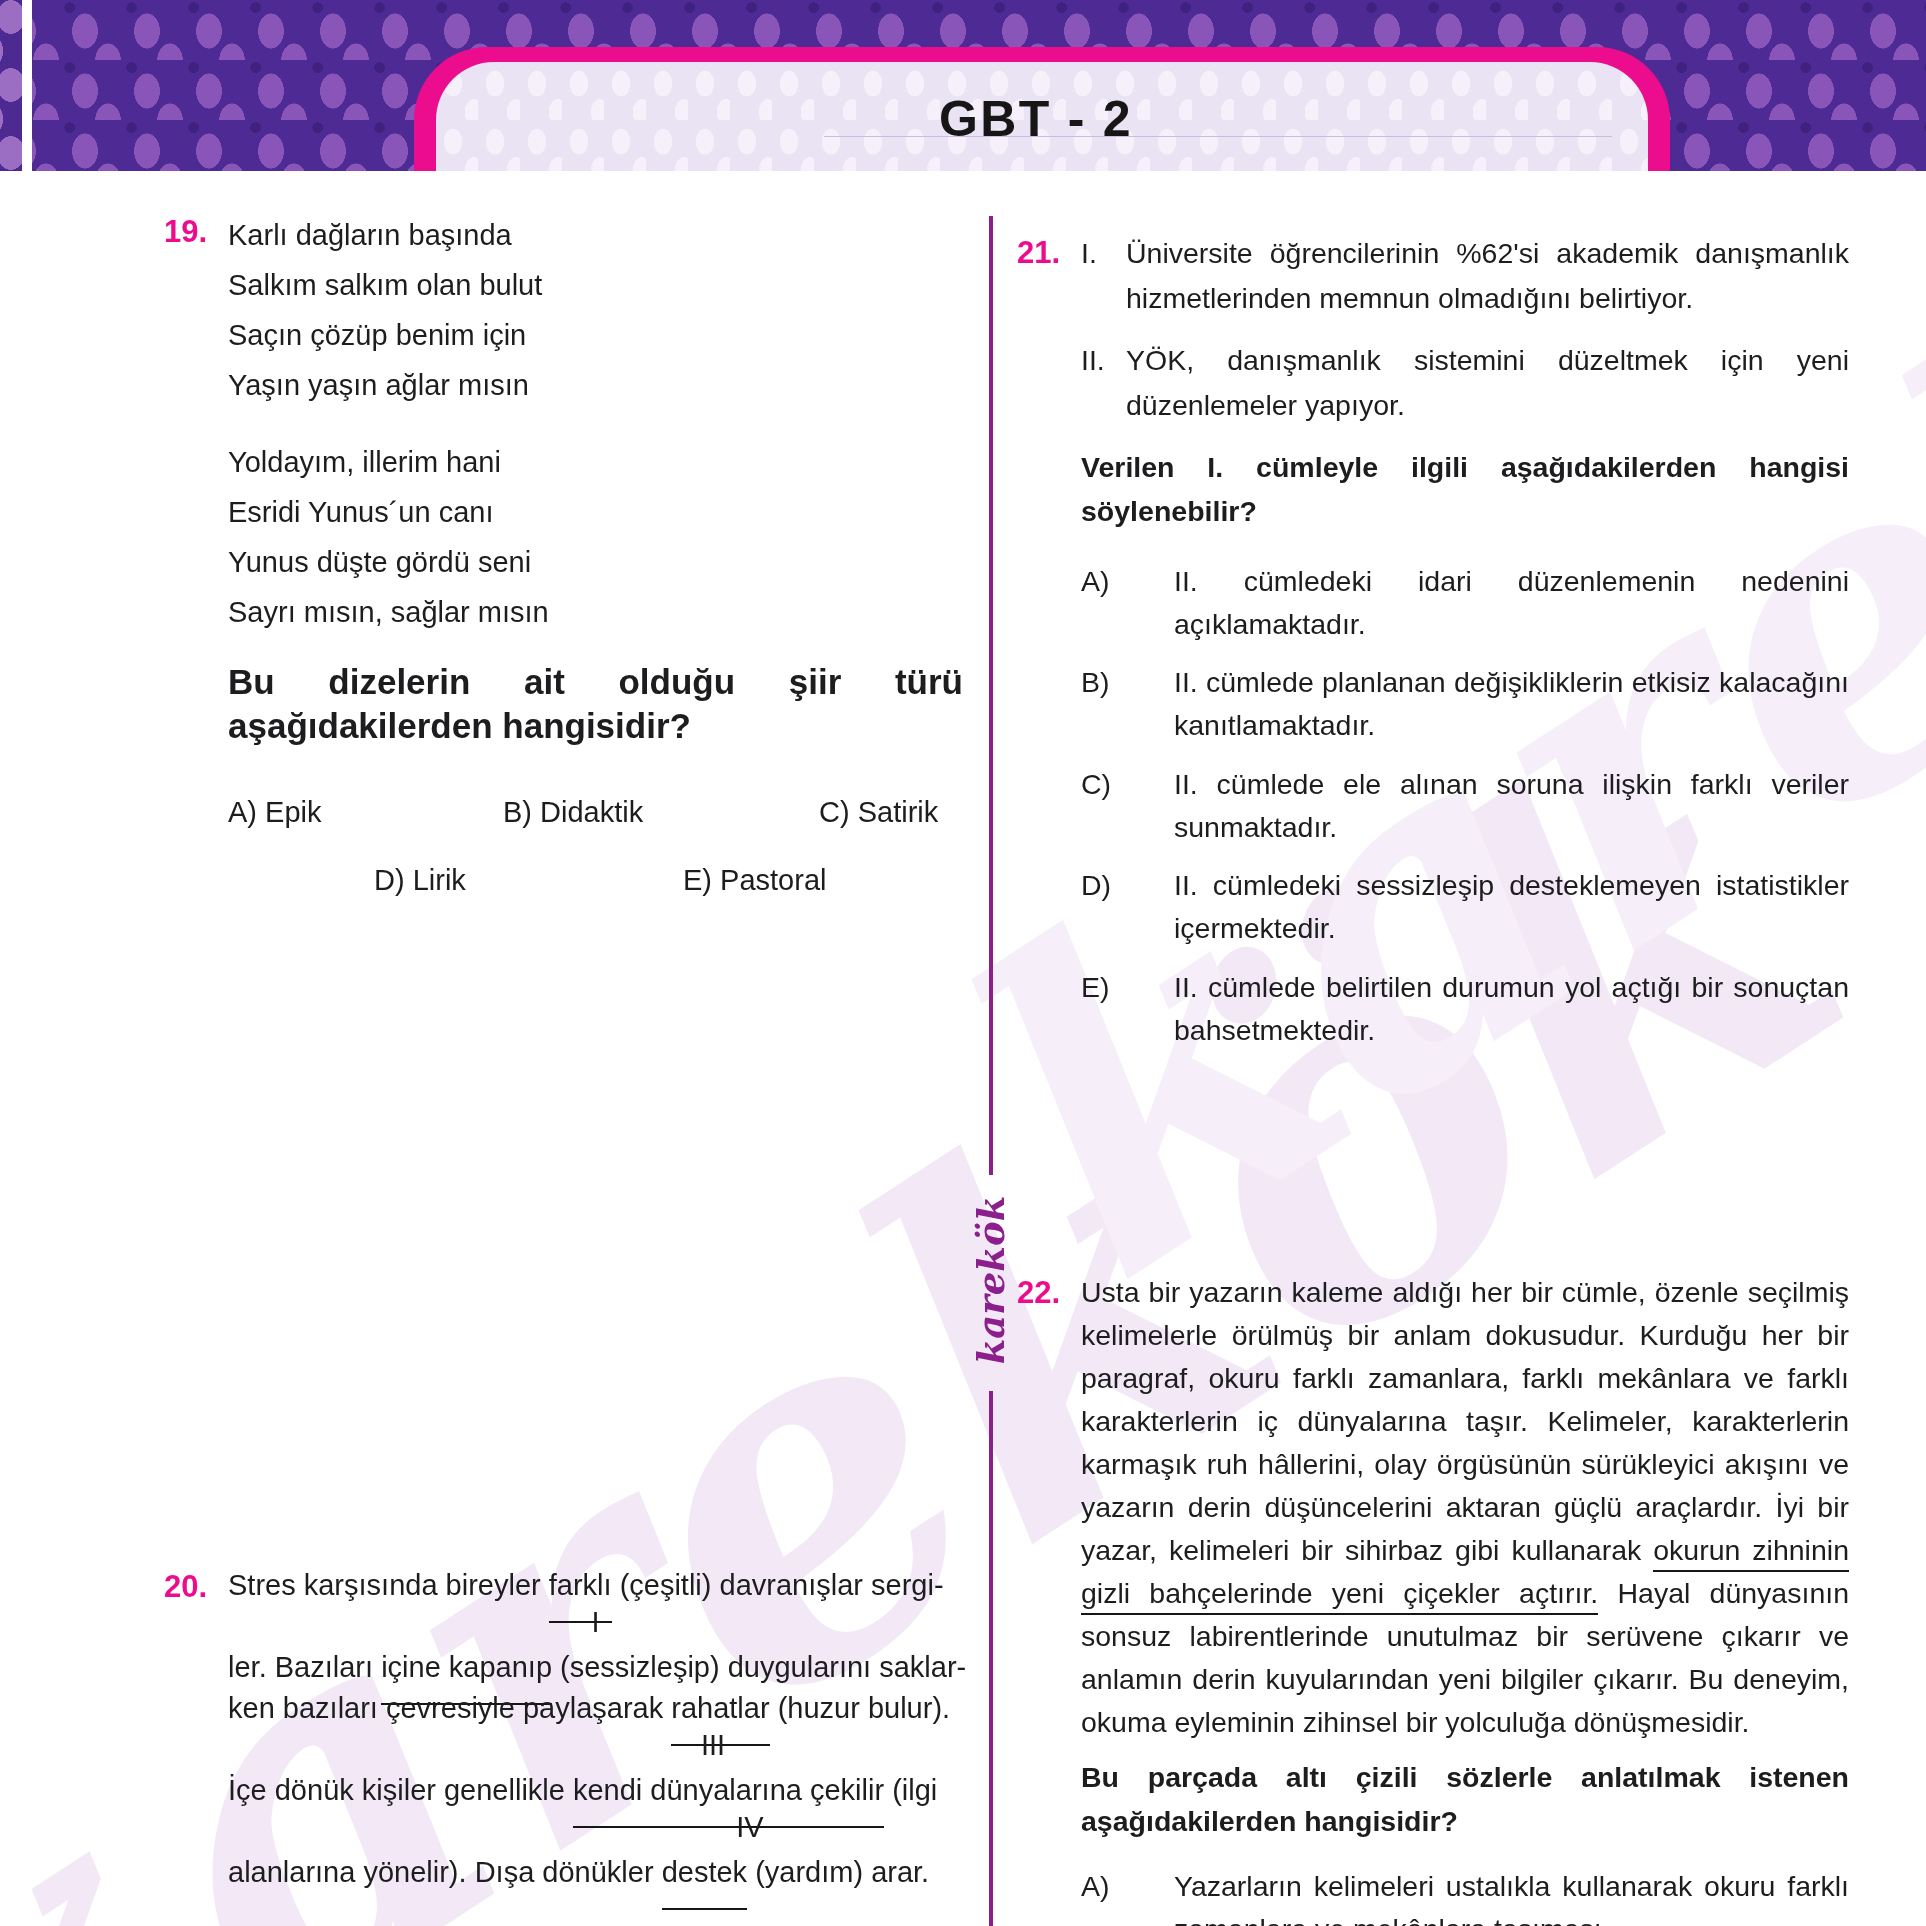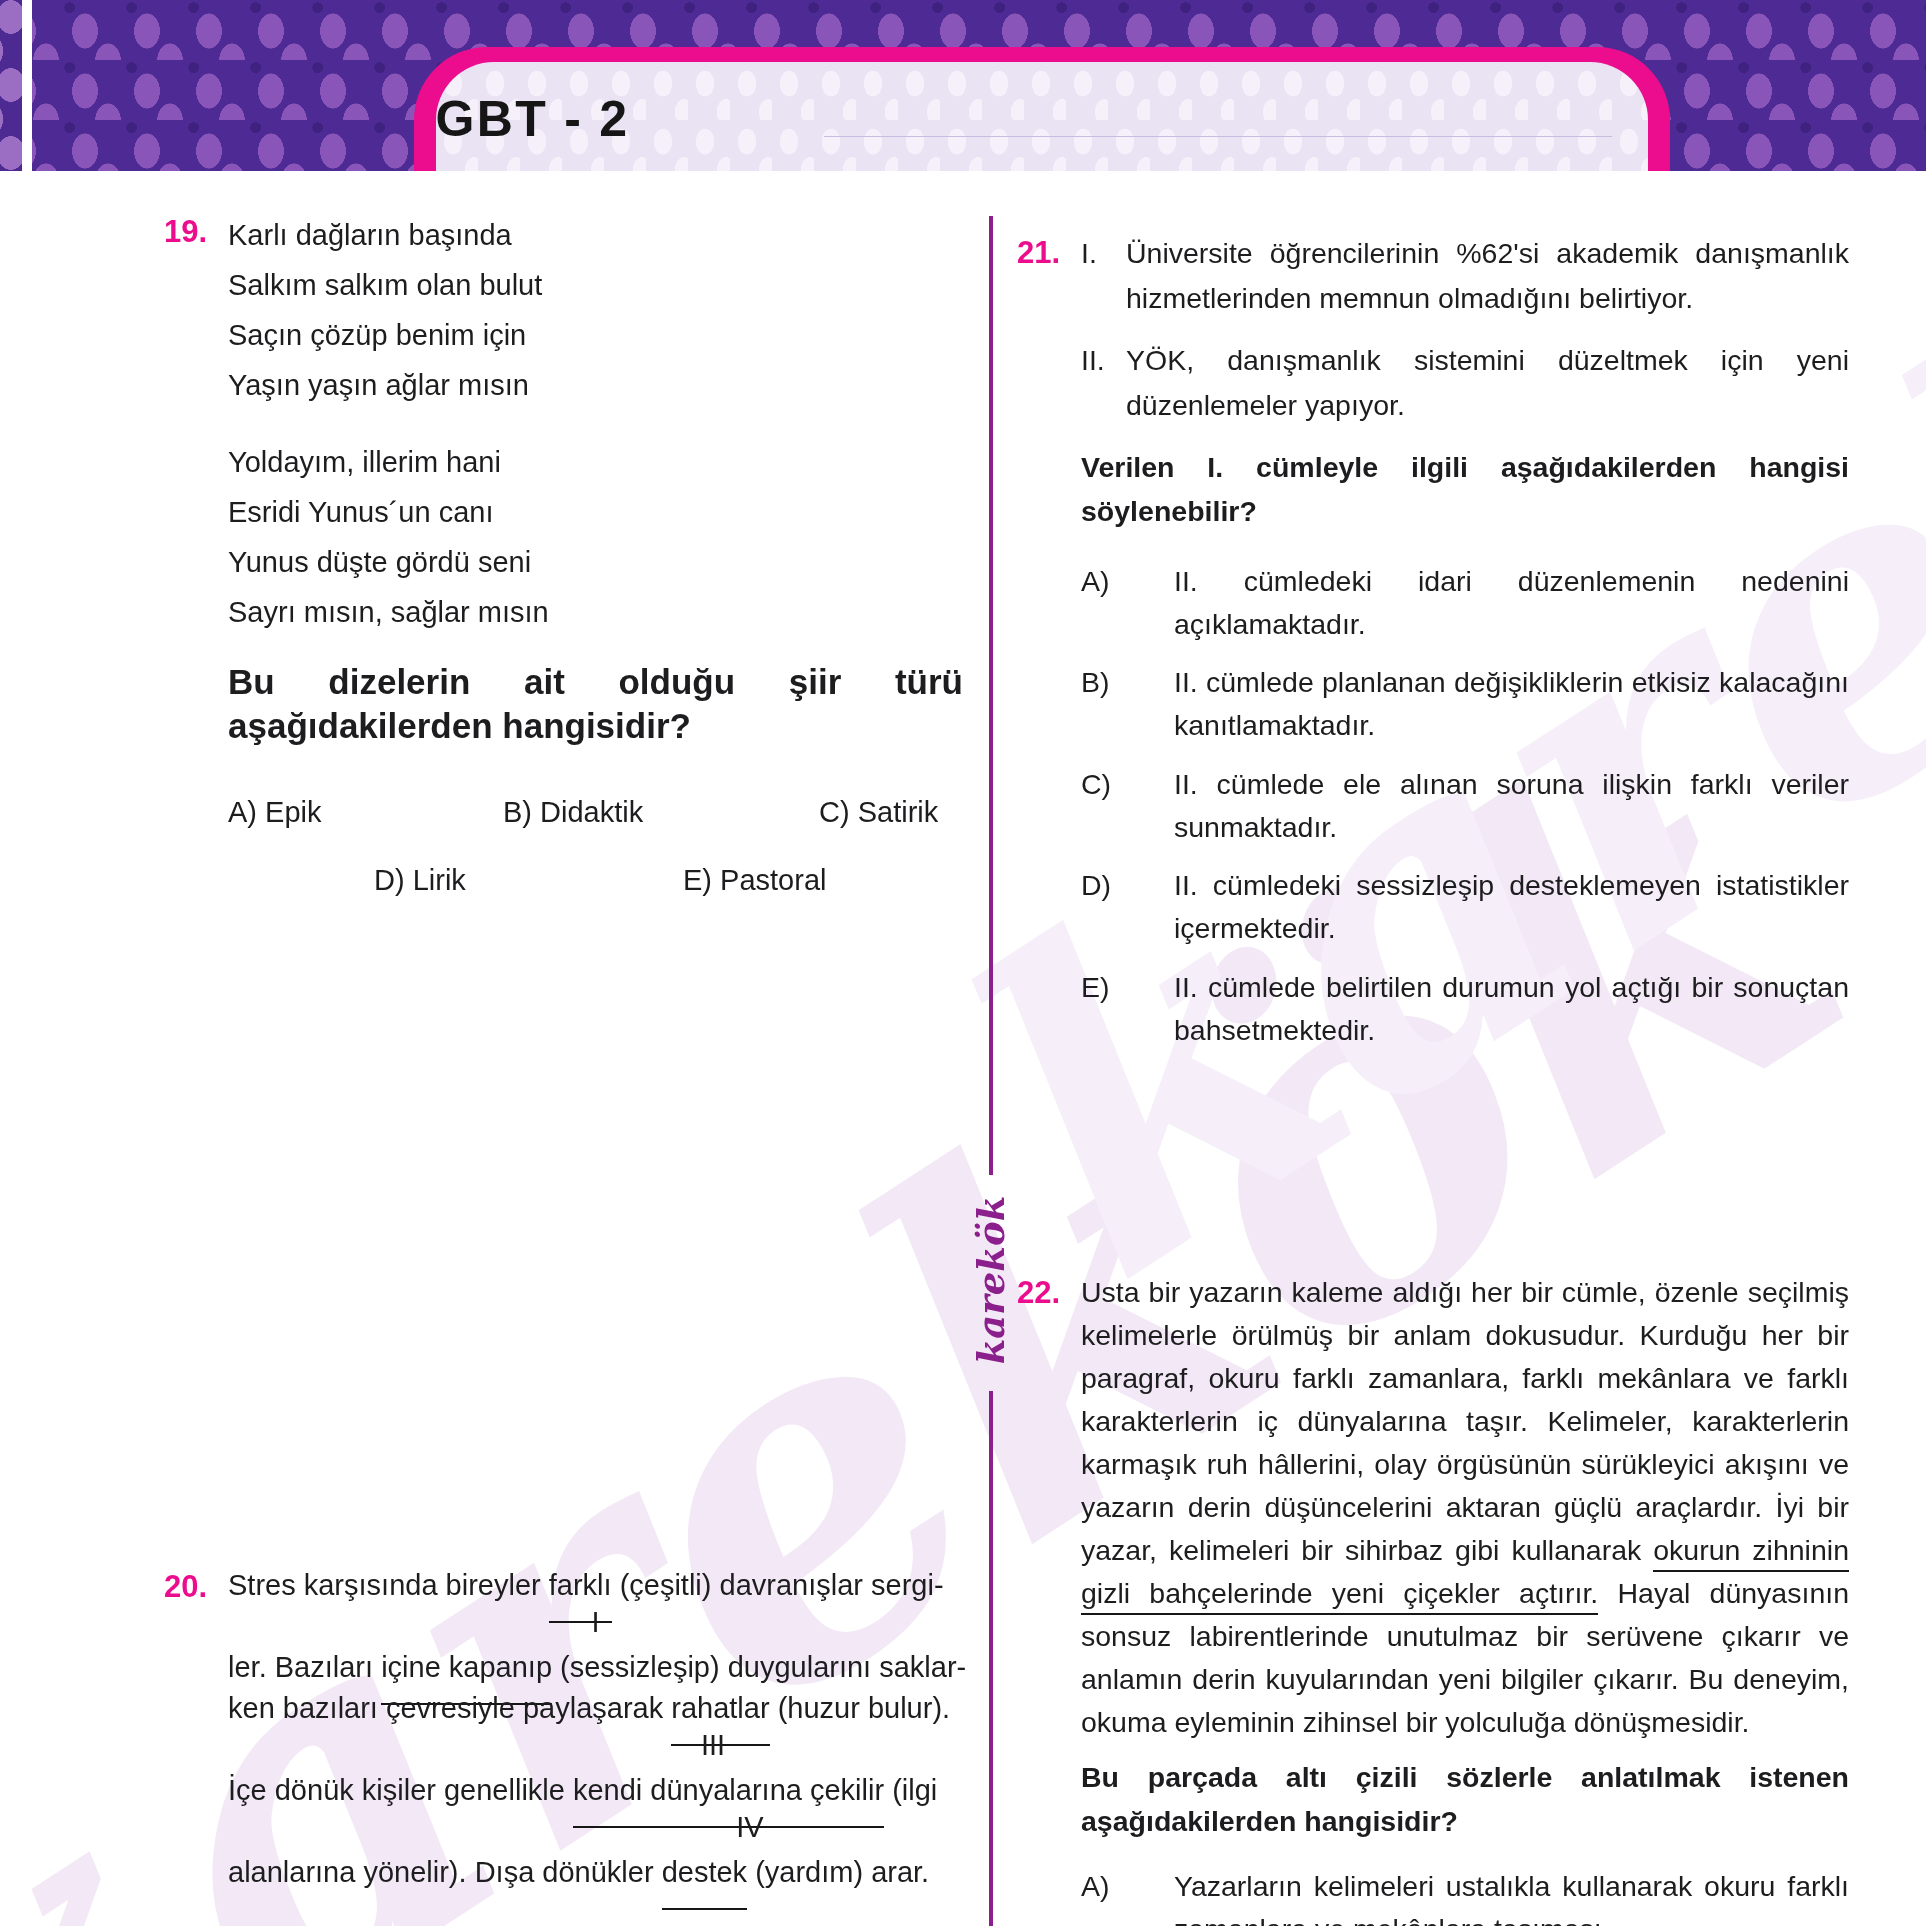--- a/index.html
+++ b/index.html
@@ -35,21 +35,21 @@
   }
   .banner-inner {
     position:absolute; left:21.6px; right:21.6px; top:14.6px; bottom:0;
     background-color:#eae3f4; border-radius:58px 58px 0 0; overflow:hidden;
     background-image:
       radial-gradient(ellipse 9.2px 13px at 17px 21.6px, #f5f0fa 98%, transparent 100%),
       radial-gradient(ellipse 9.2px 13px at 38px 50px, #f5f0fa 98%, transparent 100%);
     background-size:42px 58px;
   }
   .banner-title {
-    position:absolute; left:0; right:12px; top:28px; text-align:left;
+    position:absolute; left:0; right:12px; top:28px; text-align:center;
     font-size:50px; font-weight:bold; letter-spacing:2.3px; color:#161616;
   }
   .banner-rule { position:absolute; left:32%; right:3%; bottom:34px; height:1.2px; background:#c9bce0; }
 
   
   .wm {
     position:absolute; z-index:0; font-family:"DejaVu Serif", serif;
     font-style:italic; font-weight:bold; white-space:nowrap; pointer-events:none;
   }
   .wm-1 { left:-293px; top:1179px; font-size:493px; color:#f3e9f6; transform:rotate(-33deg); }

